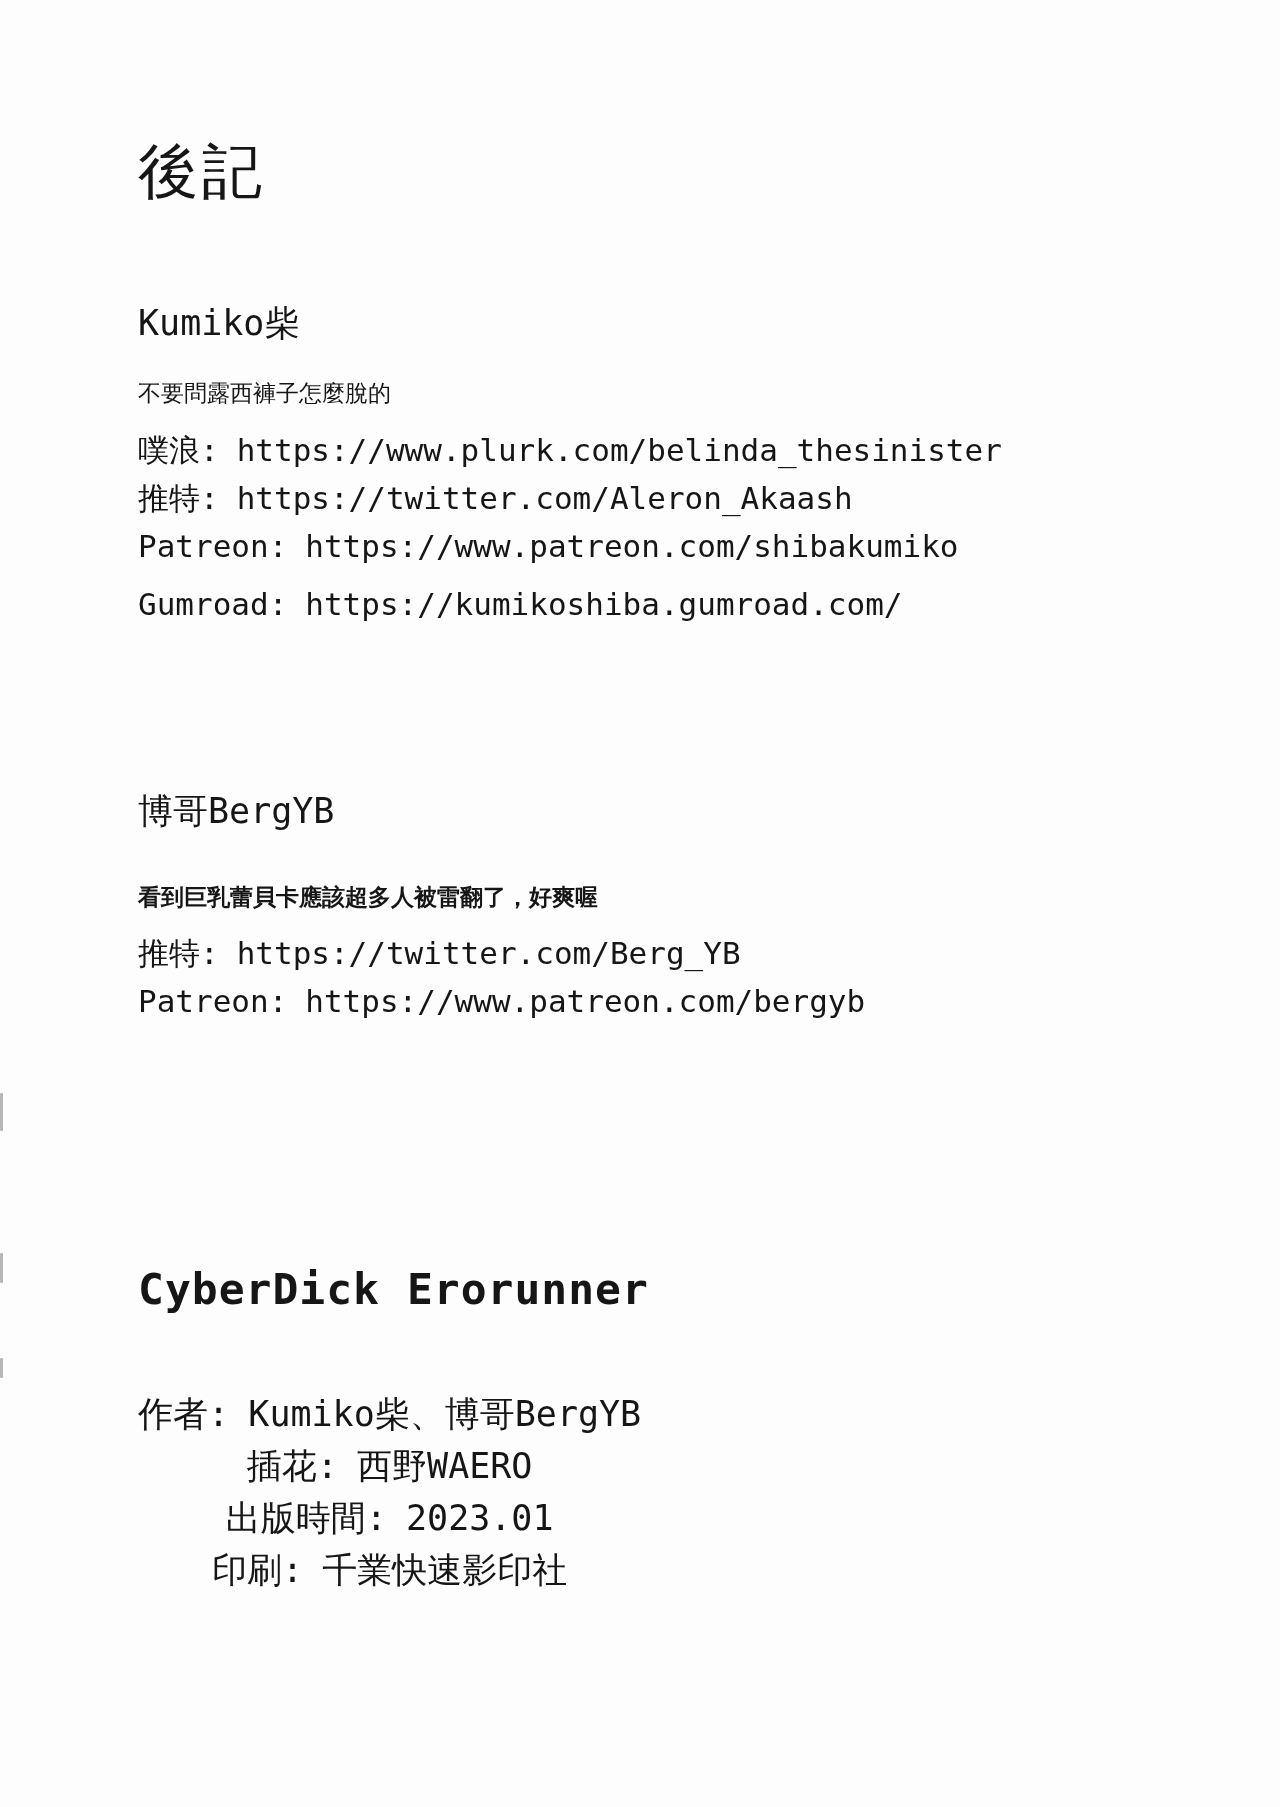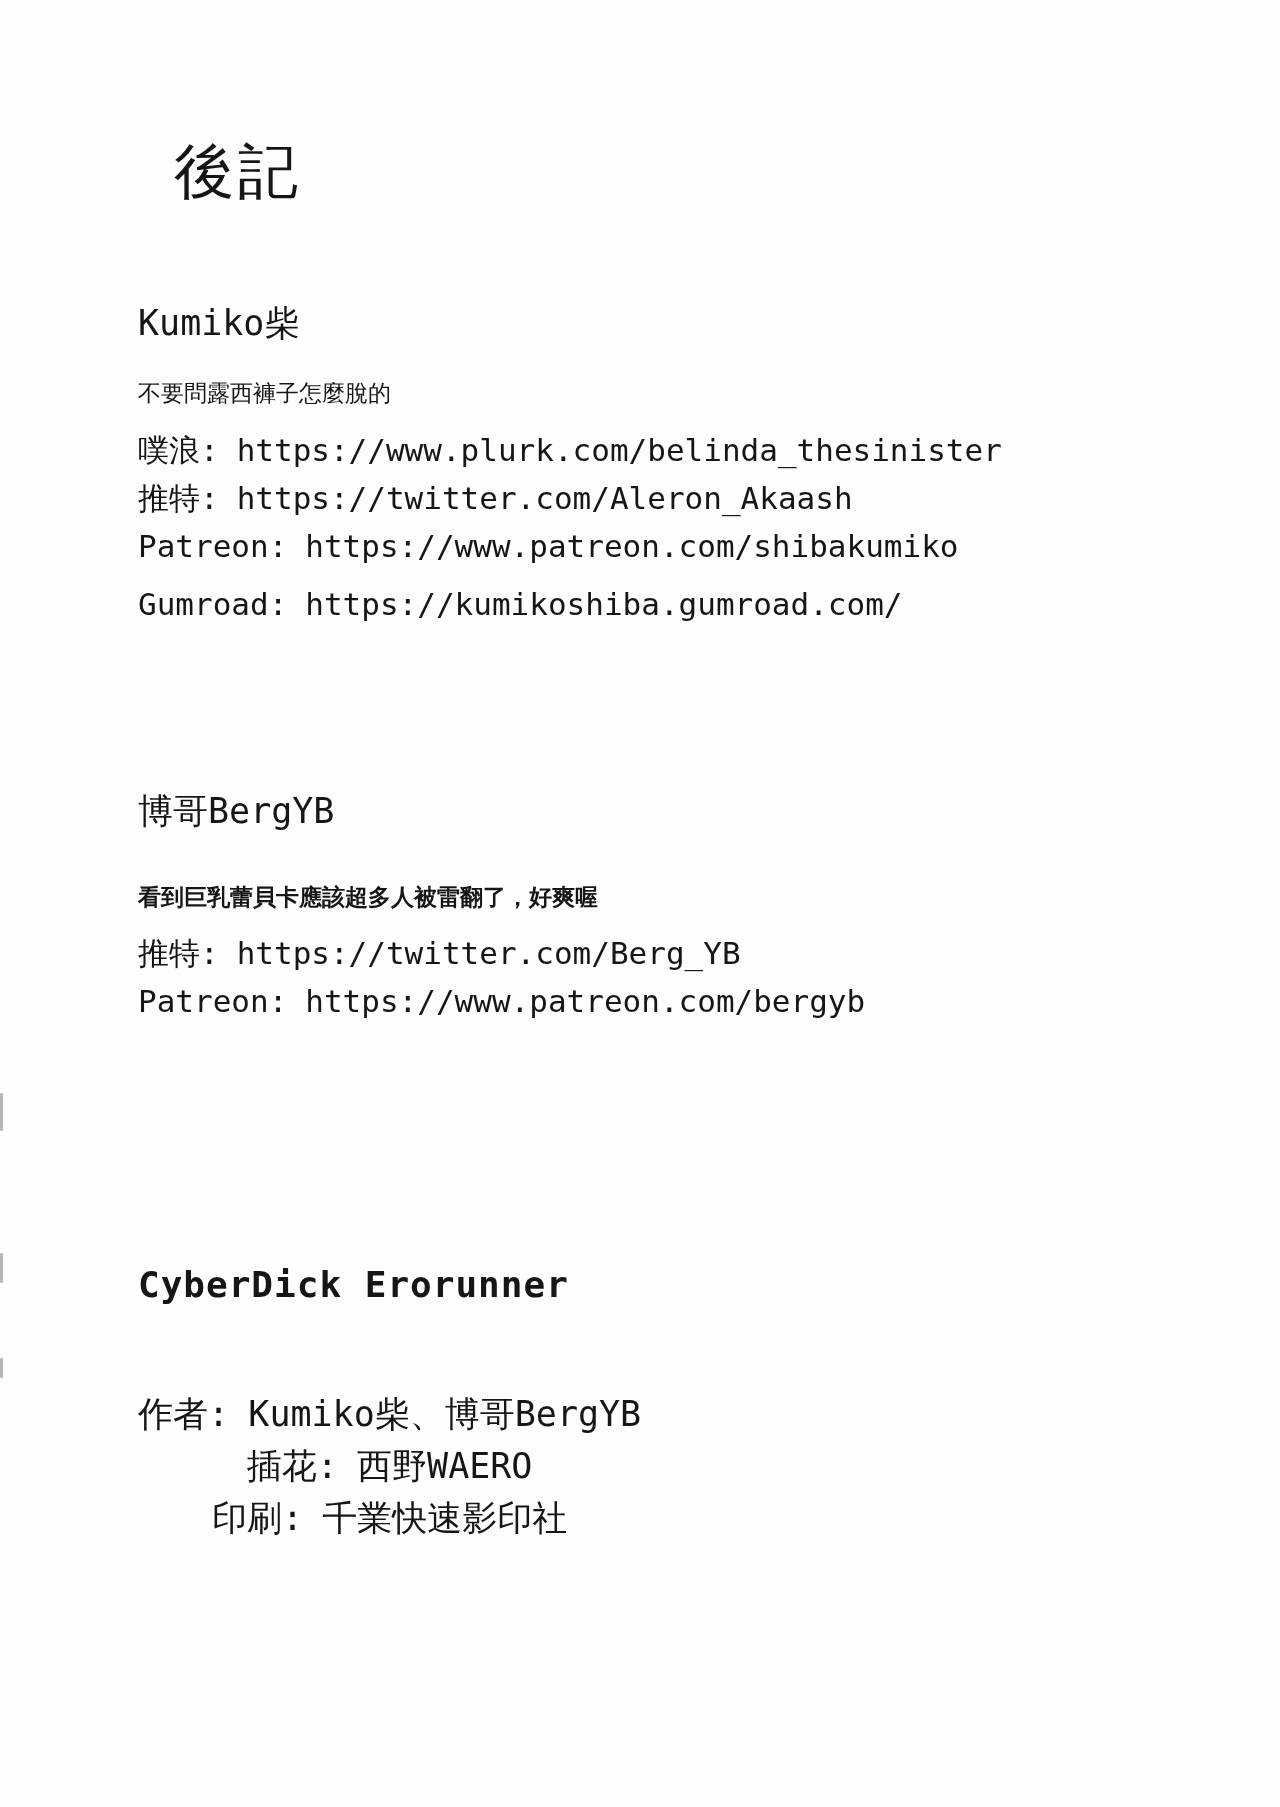--- a/index.html
+++ b/index.html
@@ -15,21 +15,20 @@
     font-family: "DejaVu Sans Mono", "Liberation Mono", monospace;
     color: #161616;
   }
   .abs { position: absolute; left: 138px; white-space: nowrap; }
 
   .page-title {
     top: 132px;
     font-size: 60px;
     letter-spacing: 4px;
     font-weight: 500;
-    margin-left: 36px;
   }
 
   .author-name {
     font-size: 35px;
   }
   .author-name.a1 { top: 280px; margin-top: 20px; }
   .author-name.a2 { top: 788px; }
 
   .comment {
     font-size: 23px;
@@ -44,21 +43,21 @@
     height: 48px;
     line-height: 44px;
   }
   .links.l1 { top: 428px; }
   .links.l1 .line:last-child { margin-top: 10px; }
   .links.l2 { top: 931px; }
   .links .url { margin-left: 0.58em; }
 
   .book-title {
     top: 1264px;
-    font-size: 36px;
+    font-size: 43px;
     font-weight: bold;
     letter-spacing: 1px;
   }
 
   .credits {
     top: 1390px;
     font-size: 35px;
   }
   .credits .row {
     height: 52px;
@@ -117,19 +116,22 @@
 <div class="abs book-title">CyberDick Erorunner</div>
 
 <div class="abs credits">
   <div class="row">
     <span>作者:</span><span class="val">Kumiko柴、博哥BergYB</span>
   </div>
   <div class="row">
     <span>插花:</span><span class="val">西野WAERO</span>
   </div>
   <div class="row">
+    <span>出版時間:</span><span class="val">2023.01</span>
+  </div>
+  <div class="row">
     <span>印刷:</span><span class="val">千業快速影印社</span>
   </div>
 </div>
 
 <div class="artifact m1"></div>
 <div class="artifact m2"></div>
 <div class="artifact m3"></div>
 
 </body></html>

